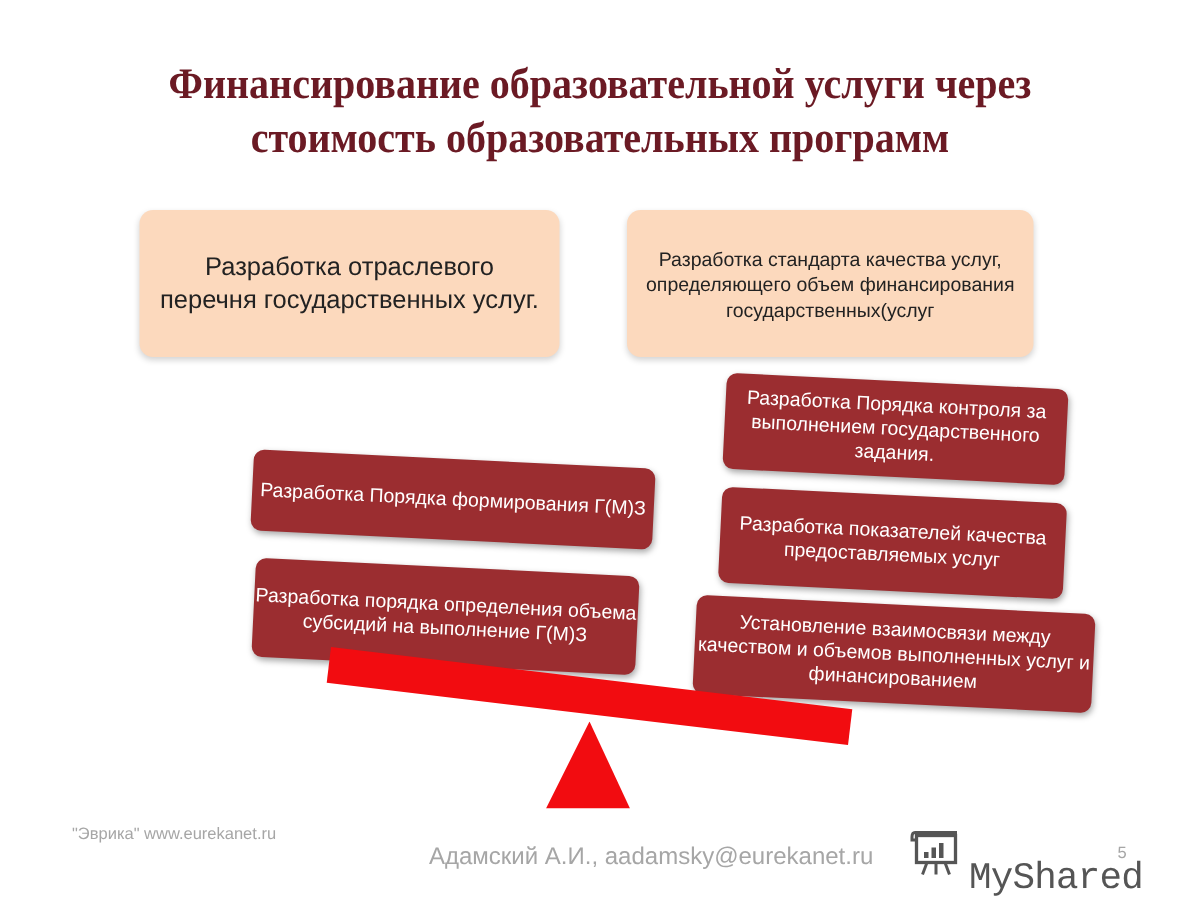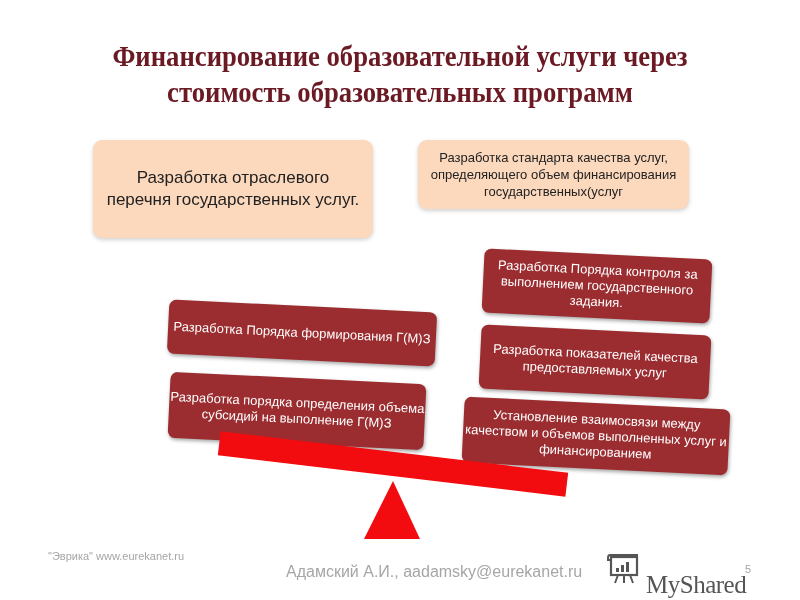--- a/index.html
+++ b/index.html
@@ -13,21 +13,21 @@
     transform:scaleX(0.92); transform-origin:center;
   }
   .peach {
     position:absolute; background:#fcd9bd; border-radius:9px;
     box-shadow:0 2px 4px rgba(0,0,0,0.18);
     display:flex; align-items:center; justify-content:center;
     text-align:center; color:#222;
     font-family:"Liberation Sans", sans-serif;
   }
   .peach1 { left:93px; top:140px; width:280px; height:98px; font-size:17px; line-height:22px; padding:0 10px; }
-  .peach2 { left:418px; top:140px; width:271px; height:69px; font-size:13px; line-height:17px; padding:0 8px; }
+  .peach2 { left:418px; top:140px; width:271px; height:98px; font-size:13px; line-height:17px; padding:0 8px; }
   .red {
     position:absolute; background:#9b2d30; border-radius:7px;
     box-shadow:1px 2px 4px rgba(0,0,0,0.35);
     display:flex; align-items:center; justify-content:center;
     text-align:center; color:#ffffff;
     font-family:"Liberation Sans", sans-serif; font-size:13px; line-height:16px;
   }
   .b-l1 { left:168px; top:306px; width:268px; height:54px; transform:rotate(2.8deg); }
   .b-l2 { left:169px; top:378px; width:256px; height:66px; transform:rotate(2.8deg); }
   .b-r1 { left:483px; top:254px; width:228px; height:64px; transform:rotate(2.8deg); }
@@ -45,21 +45,21 @@
   .footer-center {
     position:absolute; left:286px; top:563px;
     font-family:"Liberation Sans", sans-serif; font-size:16px; color:#a6a6a6;
   }
   .footer-num {
     position:absolute; left:745px; top:563px;
     font-family:"Liberation Sans", sans-serif; font-size:11px; color:#a6a6a6;
   }
   .logo { position:absolute; left:606px; top:536px; display:flex; align-items:center; }
   .logo-text {
-    font-family:Liberation Serif, serif; font-size:25px; color:#555; margin-left:6px; letter-spacing:-0.5px;margin-top:35px;
+    font-family:Liberation Mono, monospace; font-size:25px; color:#555; margin-left:6px; letter-spacing:-0.5px;margin-top:35px;
   }
 </style>
 </head>
 <body>
 
 <div class="title">
   <div>Финансирование образовательной услуги через</div>
   <div>стоимость образовательных программ</div>
 </div>
 

